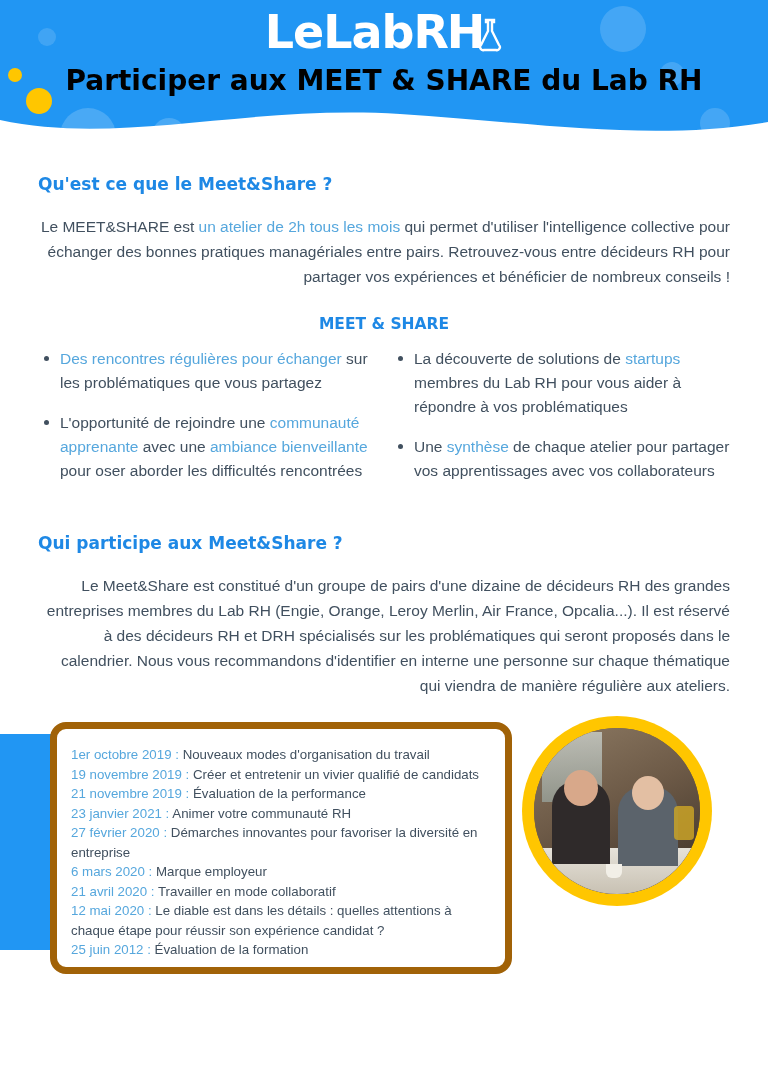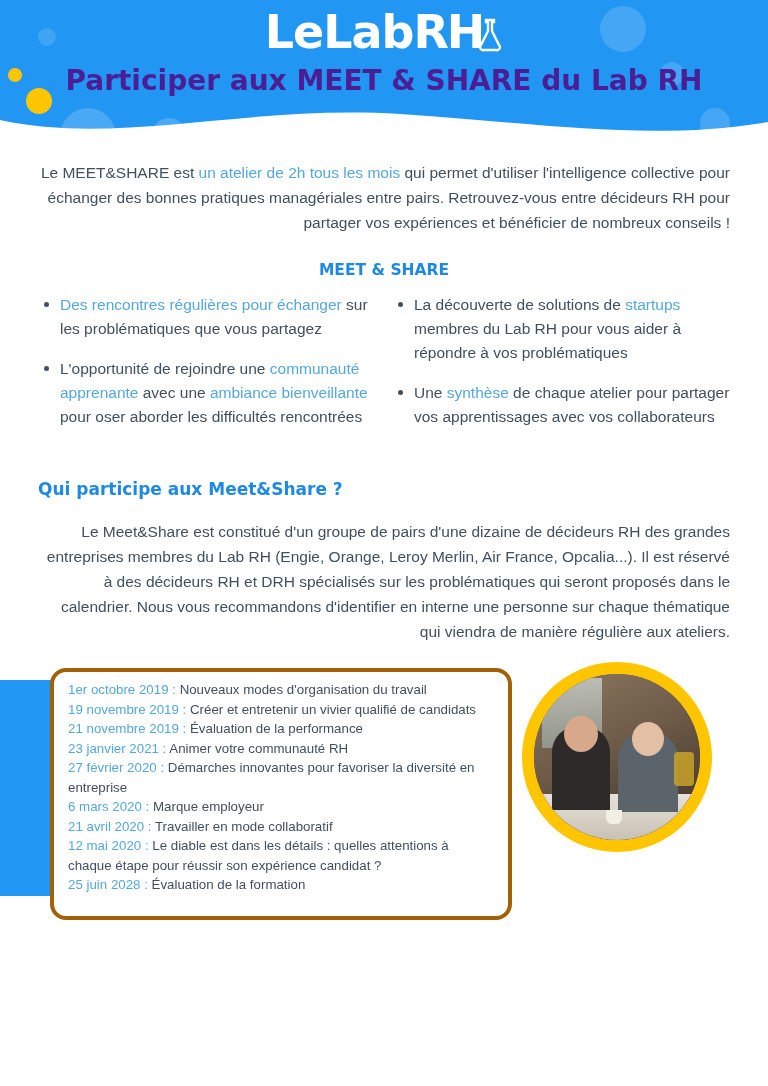--- a/index.html
+++ b/index.html
@@ -79,21 +79,21 @@
     height: 34px;
     vertical-align: -4px;
     margin-left: -6px;
   }
   .header-title {
     position: absolute;
     left: 0;
     top: 64px;
     width: 768px;
     text-align: center;
-    color: #4c1d95;
+    color: #000000;
     font-size: 28px;
     font-weight: bold;
     font-family: "DejaVu Sans", sans-serif;
   }
 
   
   .content {
     position: relative;
     padding: 0 38px;
     box-sizing: border-box;
@@ -171,25 +171,25 @@
     height: 216px;
     background: #2196f3;
     border-radius: 0 0 0 0;
   }
   .cal-box {
     position: absolute;
     left: 12px;
     top: 6px;
     width: 462px;
     height: 252px;
-    border: 4px solid #a16207;
+    border: 7px solid #a16207;
     border-radius: 16px;
     box-sizing: border-box;
     background: #ffffff;
-    padding: 8px 14px;
+    padding: 16px 14px;
   }
   .cal-list {
     font-size: 13.3px;
     line-height: 19.5px;
     color: #41505f;
   }
   .cal-list .date { color: #56a7dd; }
 
   .photo-wrap {
     position: absolute;
@@ -308,20 +308,21 @@
 
   <div class="header-wave">
     <svg width="768" height="40" viewBox="0 0 768 40" preserveAspectRatio="none" xmlns="http://www.w3.org/2000/svg">
       <path d="M0,18 C120,44 250,2 400,12 C540,21 650,40 768,20 L768,40 L0,40 Z" fill="#ffffff"></path>
     </svg>
   </div>
 </div>
 
 <div class="content">
 
+  <h2 class="section-title">Qu'est ce que le Meet&amp;Share ?</h2>
 
   <p class="body-text"><span>Le MEET&amp;SHARE est </span><span class="hl">un atelier de 2h tous les mois</span><span> qui permet d'utiliser l'intelligence collective pour échanger des bonnes pratiques managériales entre pairs. Retrouvez-vous entre décideurs RH pour partager vos expériences et bénéficier de nombreux conseils !</span></p>
 
   <p class="center-sub">MEET &amp; SHARE</p>
 
   <div class="bullets">
     <div class="bullet-col">
       <ul class="bl">
         <li><span class="hl">Des rencontres régulières pour échanger</span><span> sur les problématiques que vous partagez</span></li>
         <li><span>L'opportunité de rejoindre une </span><span class="hl">communauté apprenante</span><span> avec une </span><span class="hl">ambiance bienveillante</span><span> pour oser aborder les difficultés rencontrées</span></li>
@@ -345,21 +346,21 @@
     <div class="cal-box">
       <div class="cal-list">
         <div><span class="date">1er octobre 2019 : </span><span> Nouveaux modes d'organisation du travail</span></div>
         <div><span class="date">19 novembre 2019 : </span><span> Créer et entretenir un vivier qualifié de candidats</span></div>
         <div><span class="date">21 novembre 2019 : </span><span> Évaluation de la performance</span></div>
         <div><span class="date">23 janvier 2021 : </span><span>Animer votre communauté RH</span></div>
         <div><span class="date">27 février 2020 : </span><span>Démarches innovantes pour favoriser la diversité en entreprise</span></div>
         <div><span class="date">6 mars 2020 : </span><span>Marque employeur</span></div>
         <div><span class="date">21 avril 2020 : </span><span>Travailler en mode collaboratif</span></div>
         <div><span class="date">12 mai 2020 : </span><span>Le diable est dans les détails : quelles attentions à chaque étape pour réussir son expérience candidat ?</span></div>
-        <div><span class="date">25 juin 2028 : </span><span>Évaluation de la formation</span></div>
+        <div><span class="date">25 juin 2012 : </span><span>Évaluation de la formation</span></div>
       </div>
     </div>
 
     <div class="photo-wrap">
       <div class="photo-ring"></div>
       <div class="photo-inner">
         <div class="ph-bg"></div>
         <div class="ph-window"></div>
         <div class="ph-table"></div>
         <div class="ph-p1"></div>

